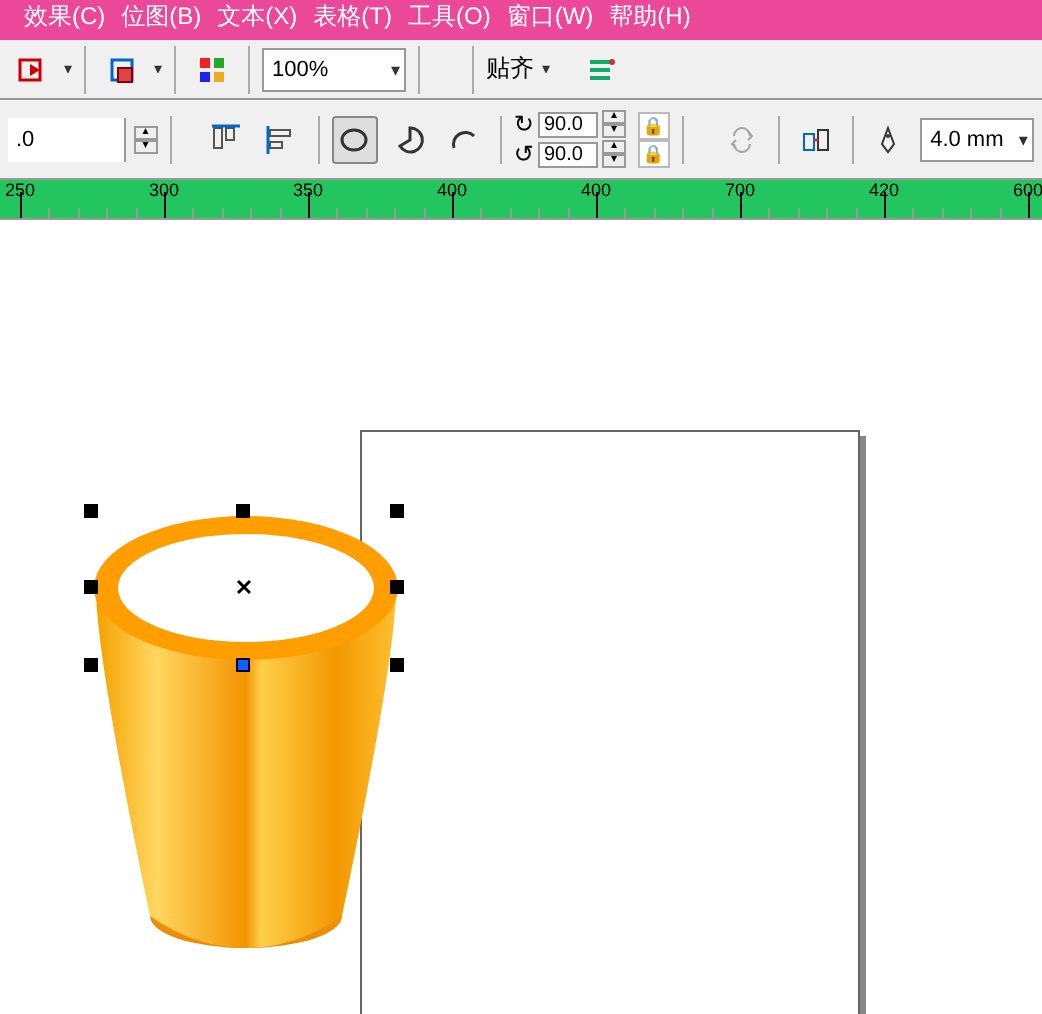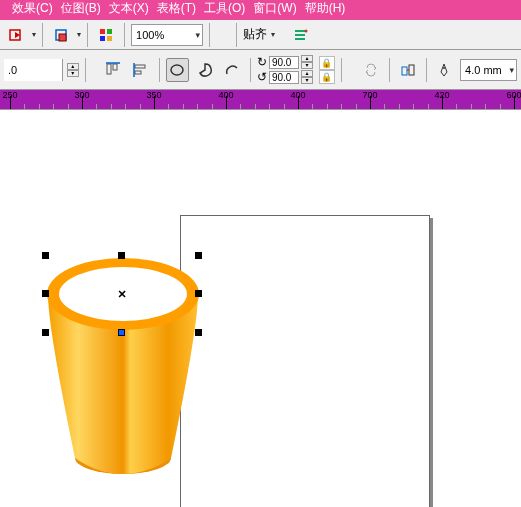--- a/index.html
+++ b/index.html
@@ -10,21 +10,21 @@
 
   .toolbar { height: 30px; border-bottom: 1px solid #999; background: #f0f0f0; display: flex; align-items: center; padding: 0 4px; gap: 4px; }
   .toolbar2 { height: 40px; border-bottom: 1px solid #999; background: #f0f0f0; display: flex; align-items: center; padding: 0 4px; gap: 4px; }
 
   .icon-btn { width: 24px; height: 24px; border: 1px solid transparent; display: inline-flex; align-items: center; justify-content: center; border-radius: 2px; }
   .sep { width: 1px; height: 24px; background: #aaa; margin: 0 2px; }
 
   .combo { height: 22px; border: 1px solid #999; background: #fff; display: flex; align-items: center; padding: 0 4px; font-size: 11px; position: relative; }
   .combo .arrow { position: absolute; right: 2px; font-size: 9px; color: #333; }
 
-  .ruler-h { height: 20px; background: #a21caf; border-bottom: 1px solid #999; position: relative; overflow: hidden; }
+  .ruler-h { height: 20px; background: #22c55e; border-bottom: 1px solid #999; position: relative; overflow: hidden; }
   .ruler-h .ticks { position: absolute; top: 0; left: 0; height: 100%; width: 100%; }
   .ruler-h .major { position: absolute; top: 6px; bottom: 0; width: 1px; background: #000; }
   .ruler-h .minor { position: absolute; top: 14px; bottom: 0; width: 1px; background: #999; }
   .ruler-h .label { position: absolute; top: 0; font-size: 9px; color: #000; transform: translateX(-50%); }
 
   .canvas { position: absolute; top: 110px; left: 0; right: 0; bottom: 0; background: #fff; overflow: hidden; }
 
   .page-shadow { position: absolute; left: 183px; top: 108px; width: 250px; height: 400px; background: #888; }
   .page { position: absolute; left: 180px; top: 105px; width: 250px; height: 400px; background: #fff; border: 1px solid #666; }
 

